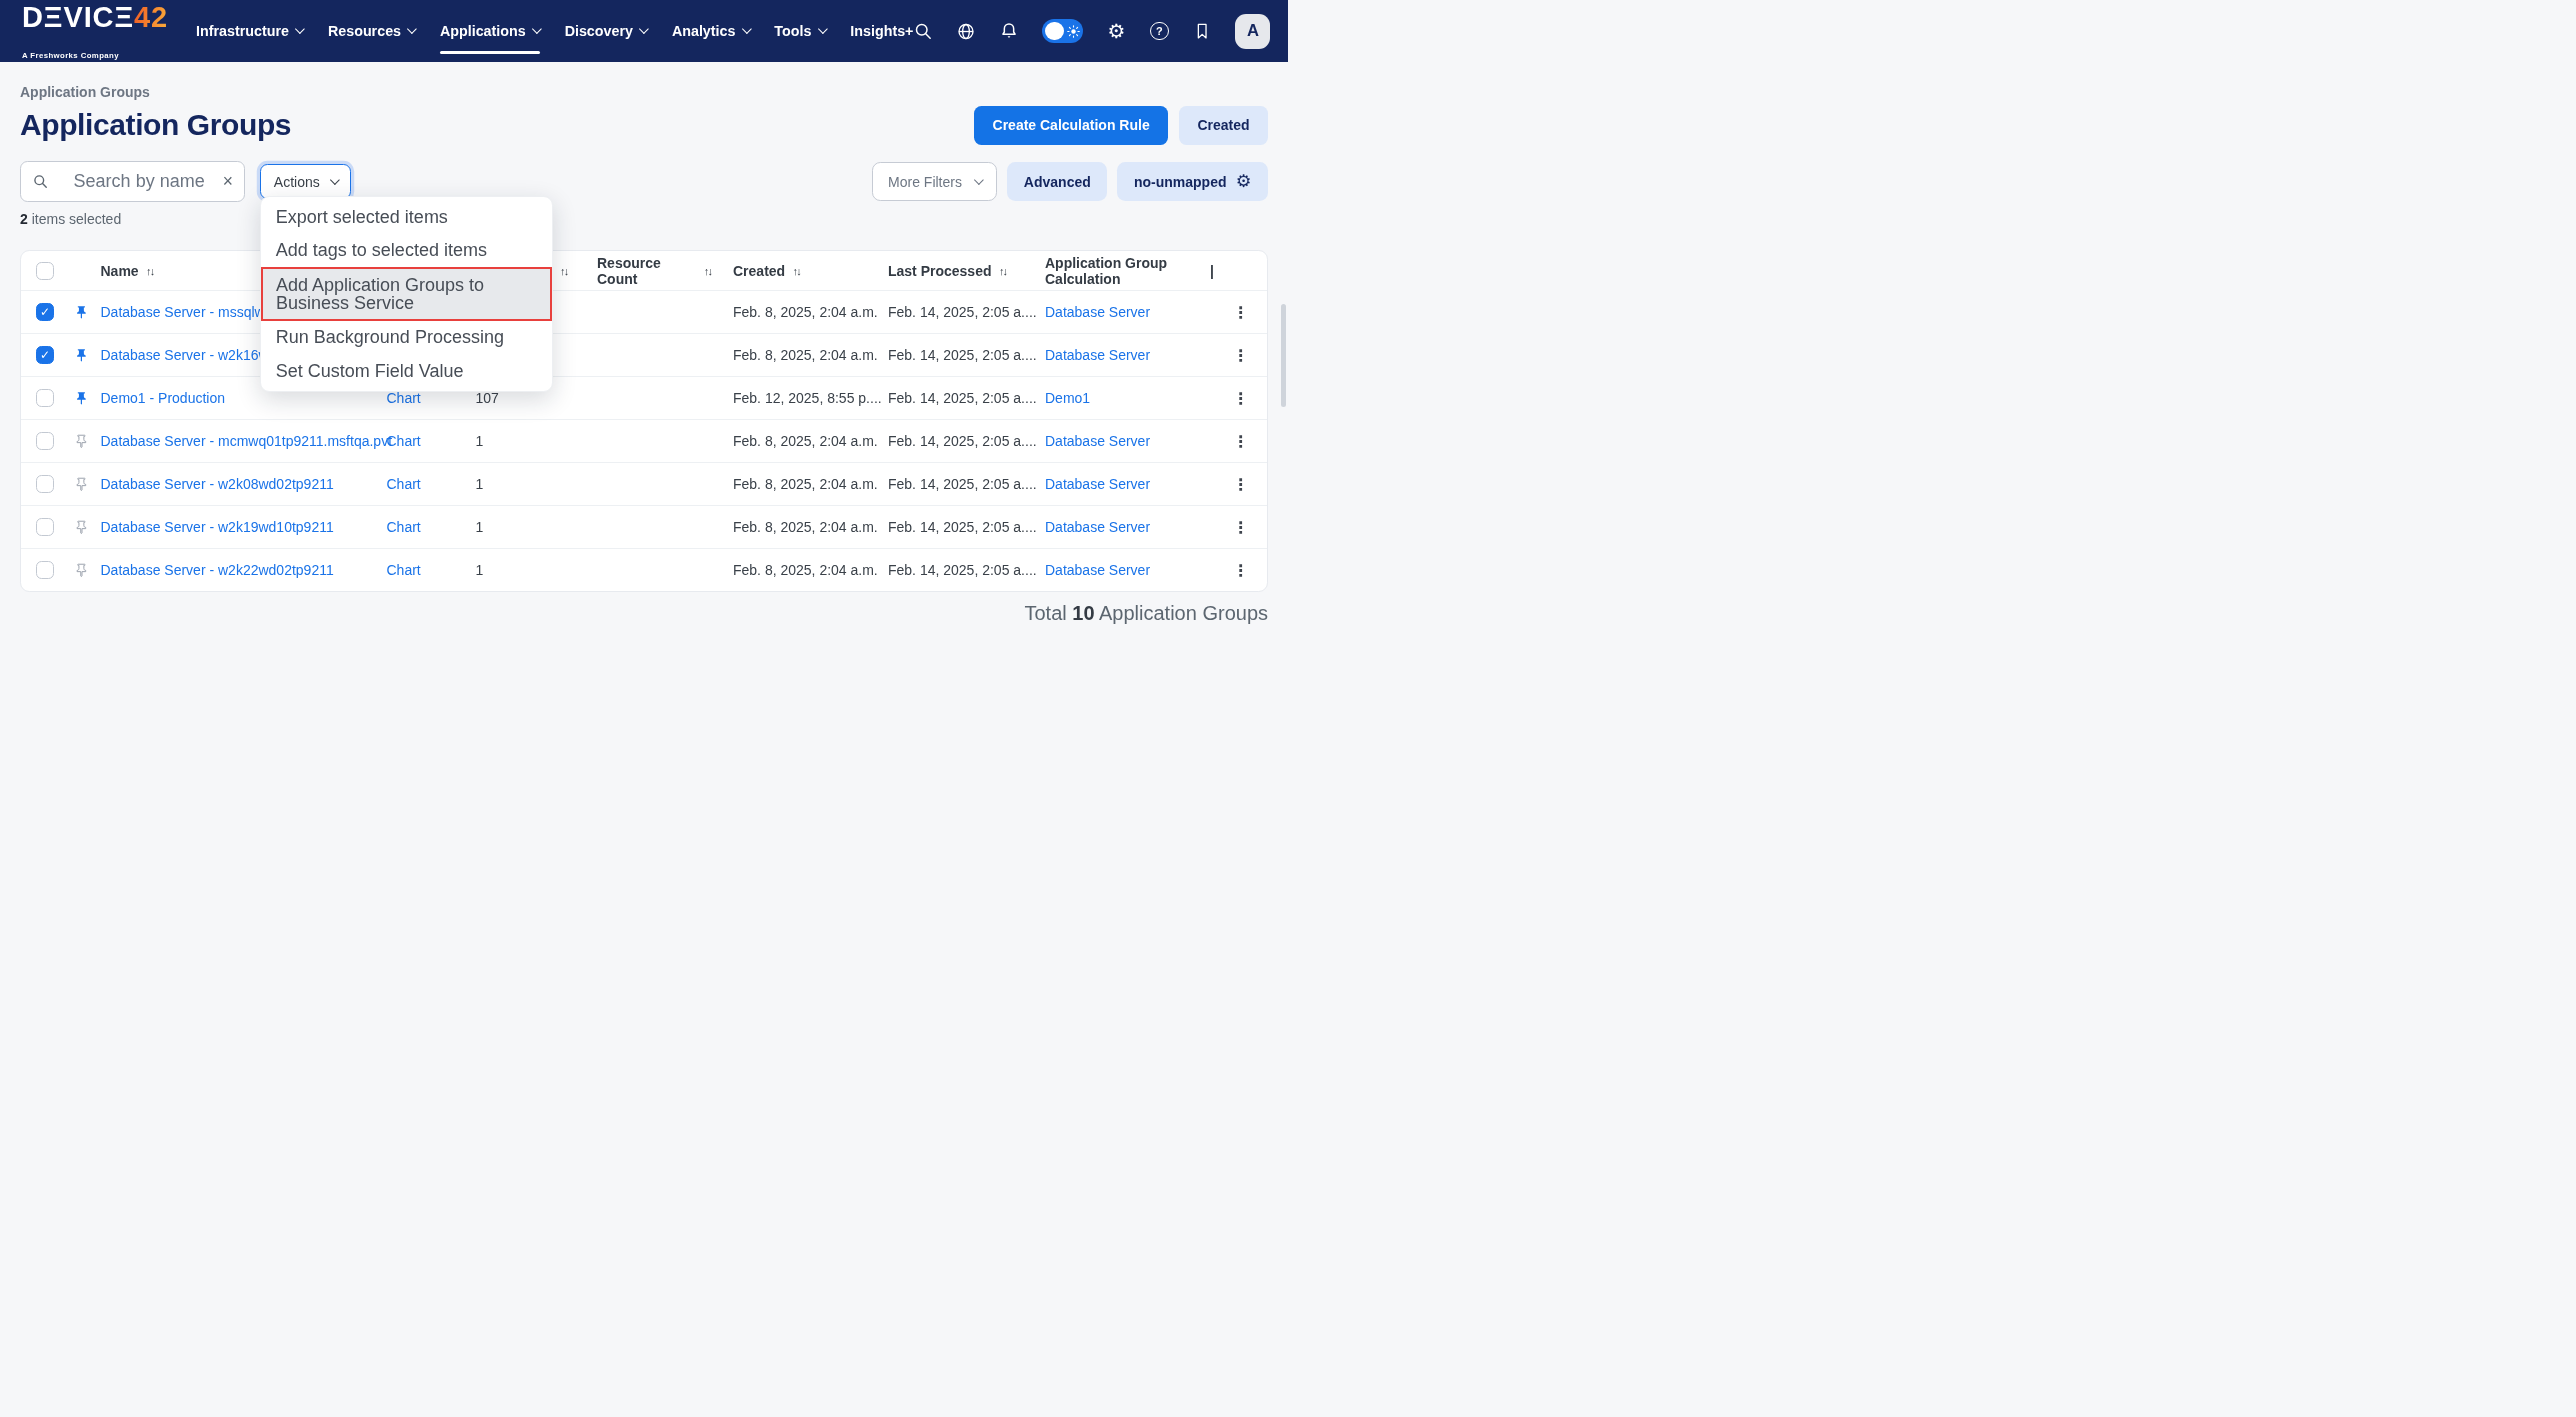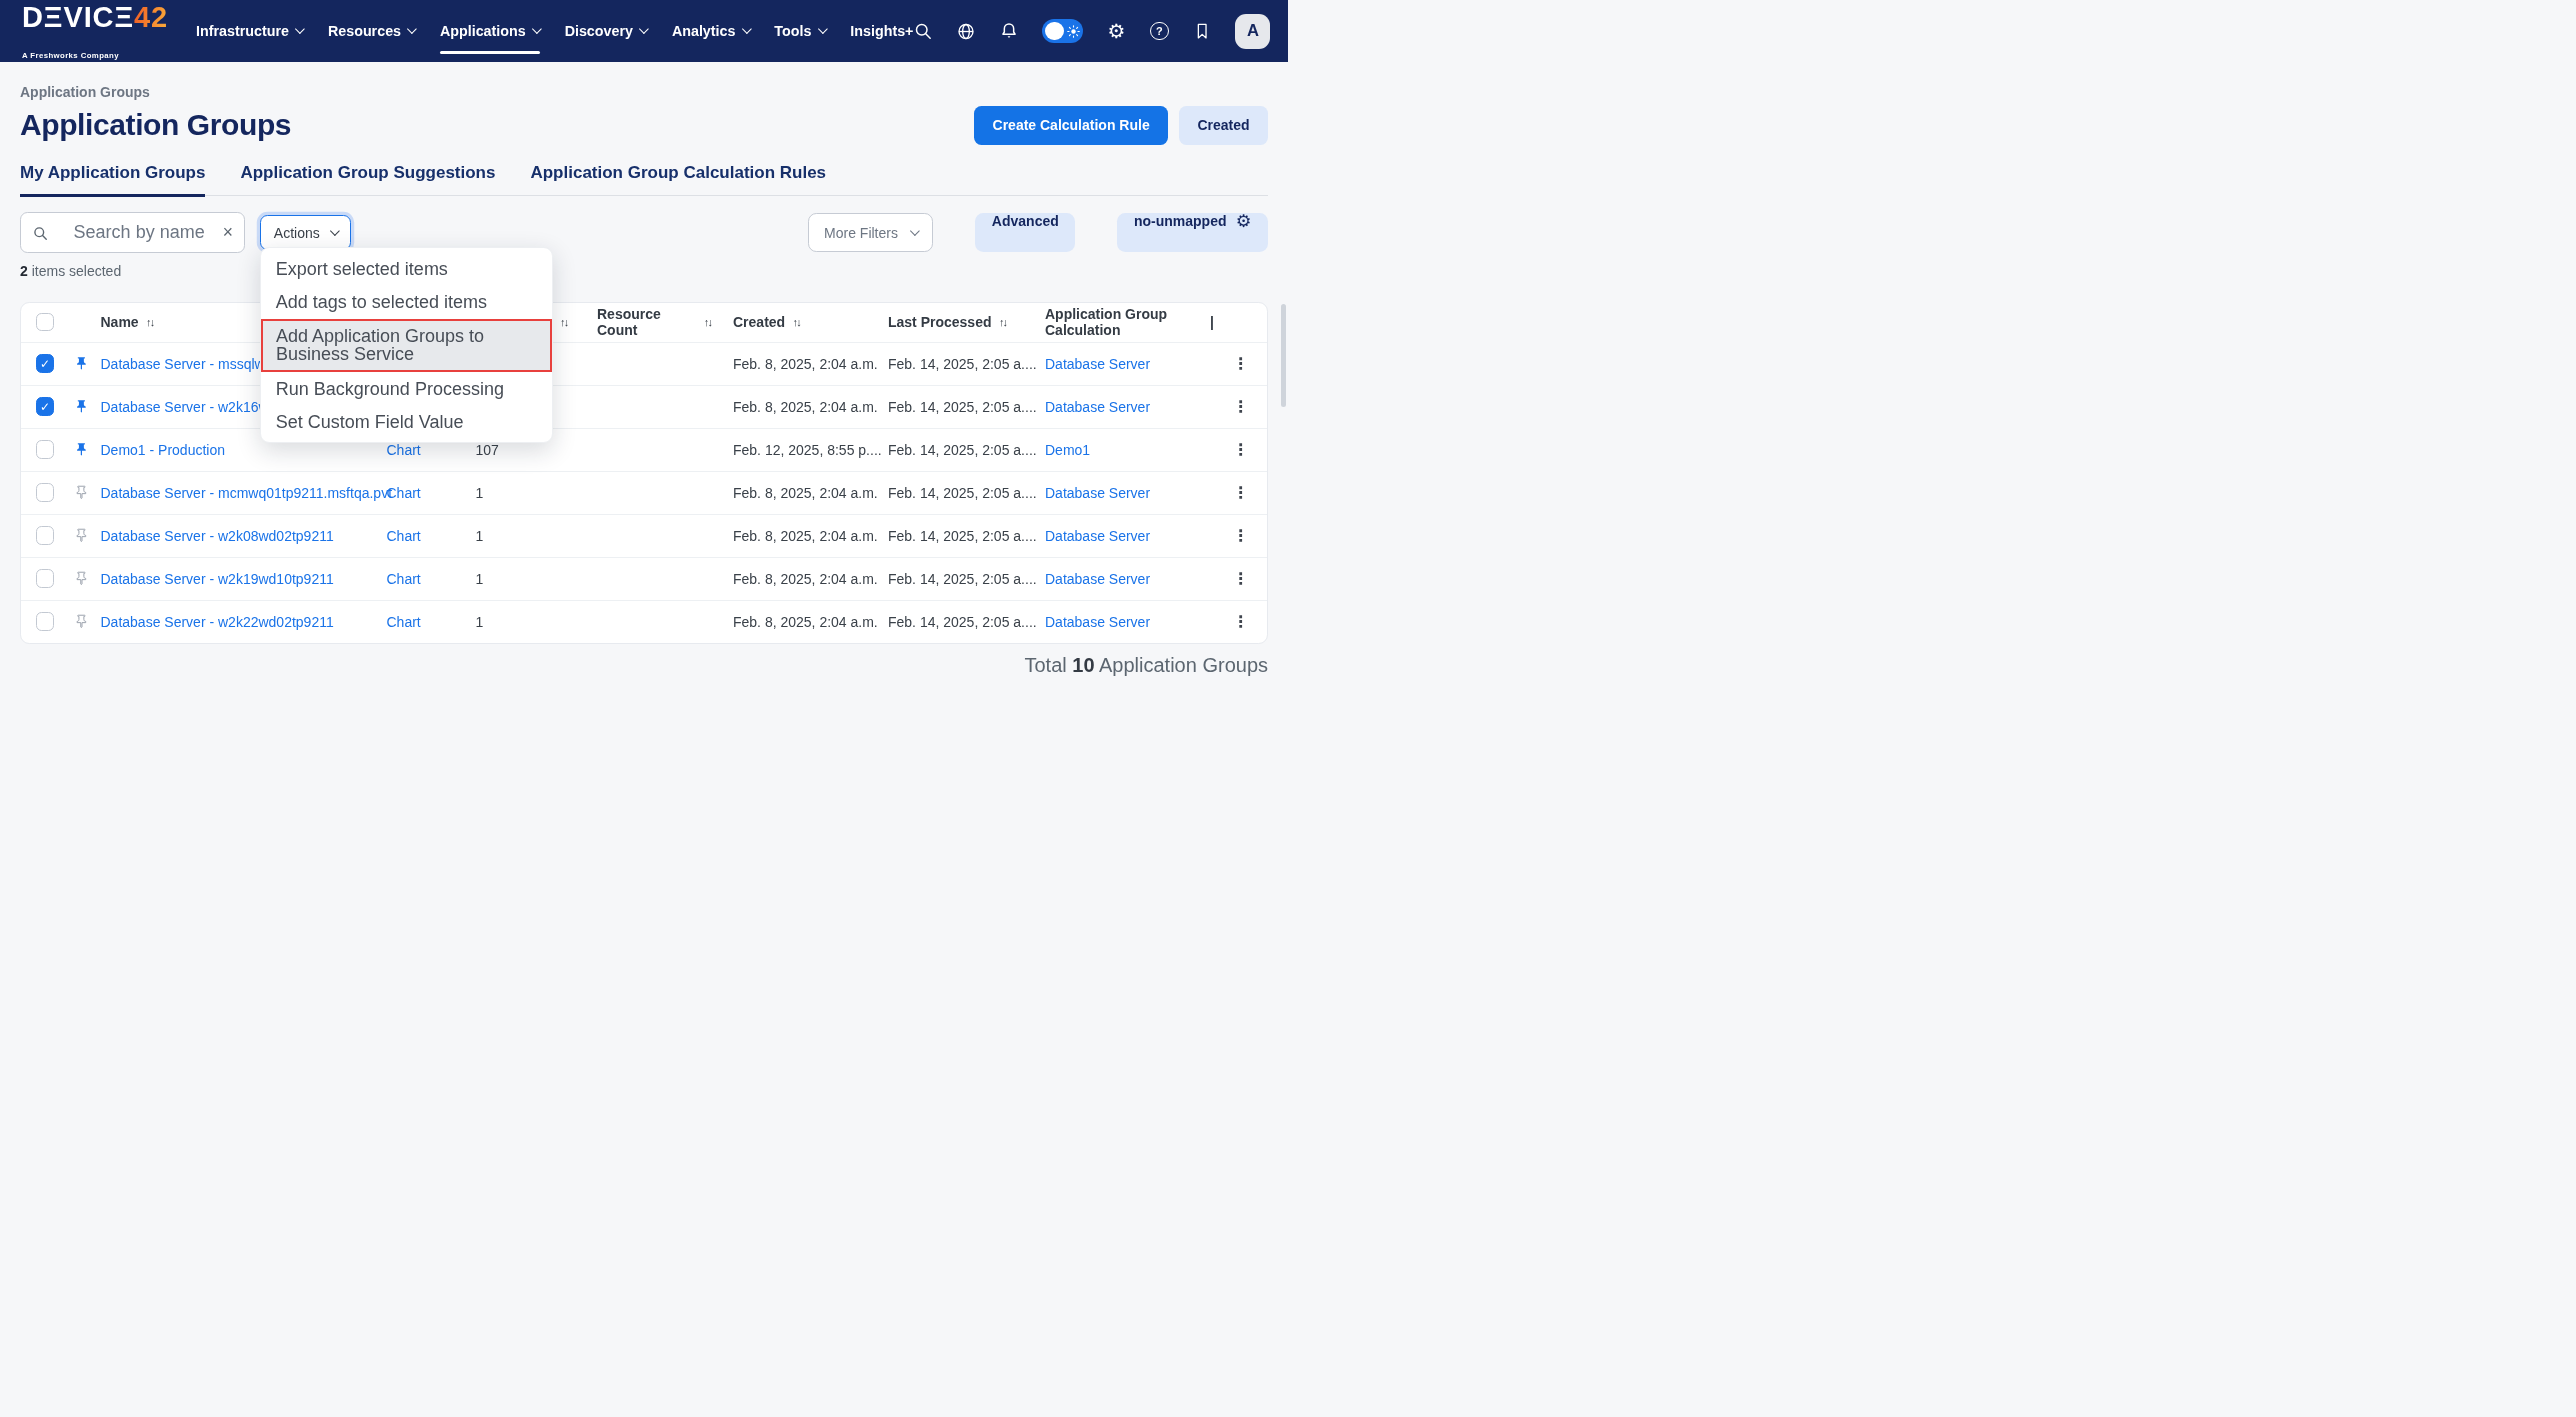--- a/index.html
+++ b/index.html
@@ -44,21 +44,21 @@
   
   .toolbar { margin-top:16.6px; display:flex; align-items:center; position:relative; z-index:50; }
   .search-box { width:225px; height:41px; background:#fff; border:0.9px solid #c6cbd4; border-radius:7.4px; display:flex; align-items:center; padding:0 11px; }
   .search-box input { border:none; outline:none; flex:1; font-size:18px; font-family:inherit; color:#c2410c; margin-left:25px; min-width:0; }
   .search-box input::placeholder { color:#6d7683; }
   .clear-x { font-size:17.5px; color:#5c6670; cursor:pointer; line-height:1; }
   .actions-btn { margin-left:14.8px; height:35px; padding:0 13px; background:#fff; border:1.4px solid #1a73e8; border-radius:7.4px; box-shadow:0 0 0 3.2px rgba(66,133,244,.25); display:flex; align-items:center; font-size:14px; color:#3a4149; cursor:pointer; }
   .actions-btn .chev { color:#3a4149; border-width:1.4px; }
   .toolbar-right { margin-left:auto; display:flex; align-items:center; gap:10px; }
   .pill-outline { height:39px; padding:0 14.8px; background:#fff; border:0.9px solid #c6cbd4; border-radius:8.3px; display:flex; align-items:center; font-size:14px; color:#6d7683; cursor:pointer; }
-  .pill-blue { height:39px; padding:0 16.6px; background:#dde8fa; border:none; border-radius:8.3px; display:flex; gap:9.2px; font-size:14px; font-weight:bold; color:#14265e; cursor:pointer; font-family:inherit;margin-left:32px; }
+  .pill-blue { height:39px; padding:0 16.6px; background:#dde8fa; border:none; border-radius:8.3px; display:flex; align-items:center; gap:9.2px; font-size:14px; font-weight:bold; color:#14265e; cursor:pointer; font-family:inherit; }
   .pill-blue .gear-glyph { font-size:17.5px; }
   
   .dropdown { position:absolute; left:240px; top:35px; width:293px; background:#fff; border:0.9px solid #edeff2; border-radius:9.2px; box-shadow:0 7.4px 24px rgba(20,30,50,.16); padding:3.7px 0; z-index:60; }
   .dd-item { padding:7.4px 14.8px; font-size:18px; line-height:18.4px; color:#474d56; cursor:pointer; }
   .dd-item.highlight { background:#e7e9ec; border:2.8px solid #e8403d; padding:6.5px 13px; }
   
   .selection { margin-top:9.2px; font-size:14px; color:#5c6670; }
   .selection b { color:#242a33; }
   
   .card { margin-top:23px; background:#fff; border:0.9px solid #e7eaef; border-radius:9.2px; overflow:hidden; }
@@ -172,25 +172,20 @@
   <div class="breadcrumb">Application Groups</div>
 
   <div class="title-row">
     <h1 class="page-title">Application Groups</h1>
     <div class="title-btns">
       <button class="btn btn-primary">Create Calculation Rule</button>
       <button class="btn btn-light">Created</button>
     </div>
   </div>
 
-  <div class="tabs">
-    <div class="tab active">My Application Groups</div>
-    <div class="tab">Application Group Suggestions</div>
-    <div class="tab">Application Group Calculation Rules</div>
-  </div>
 
   <div class="toolbar">
     <div class="search-box">
       <svg width="16.6" height="16.6" viewBox="0 0 24 24">
           <circle cx="10.5" cy="10.5" r="6.3" fill="none" stroke="#5c6670" stroke-width="2"></circle>
           <line x1="15.3" y1="15.3" x2="20.6" y2="20.6" stroke="#5c6670" stroke-width="2" stroke-linecap="round"></line>
         </svg>
       <input value="" placeholder="Search by name" style="">
       <span class="clear-x">×</span>
     </div>

